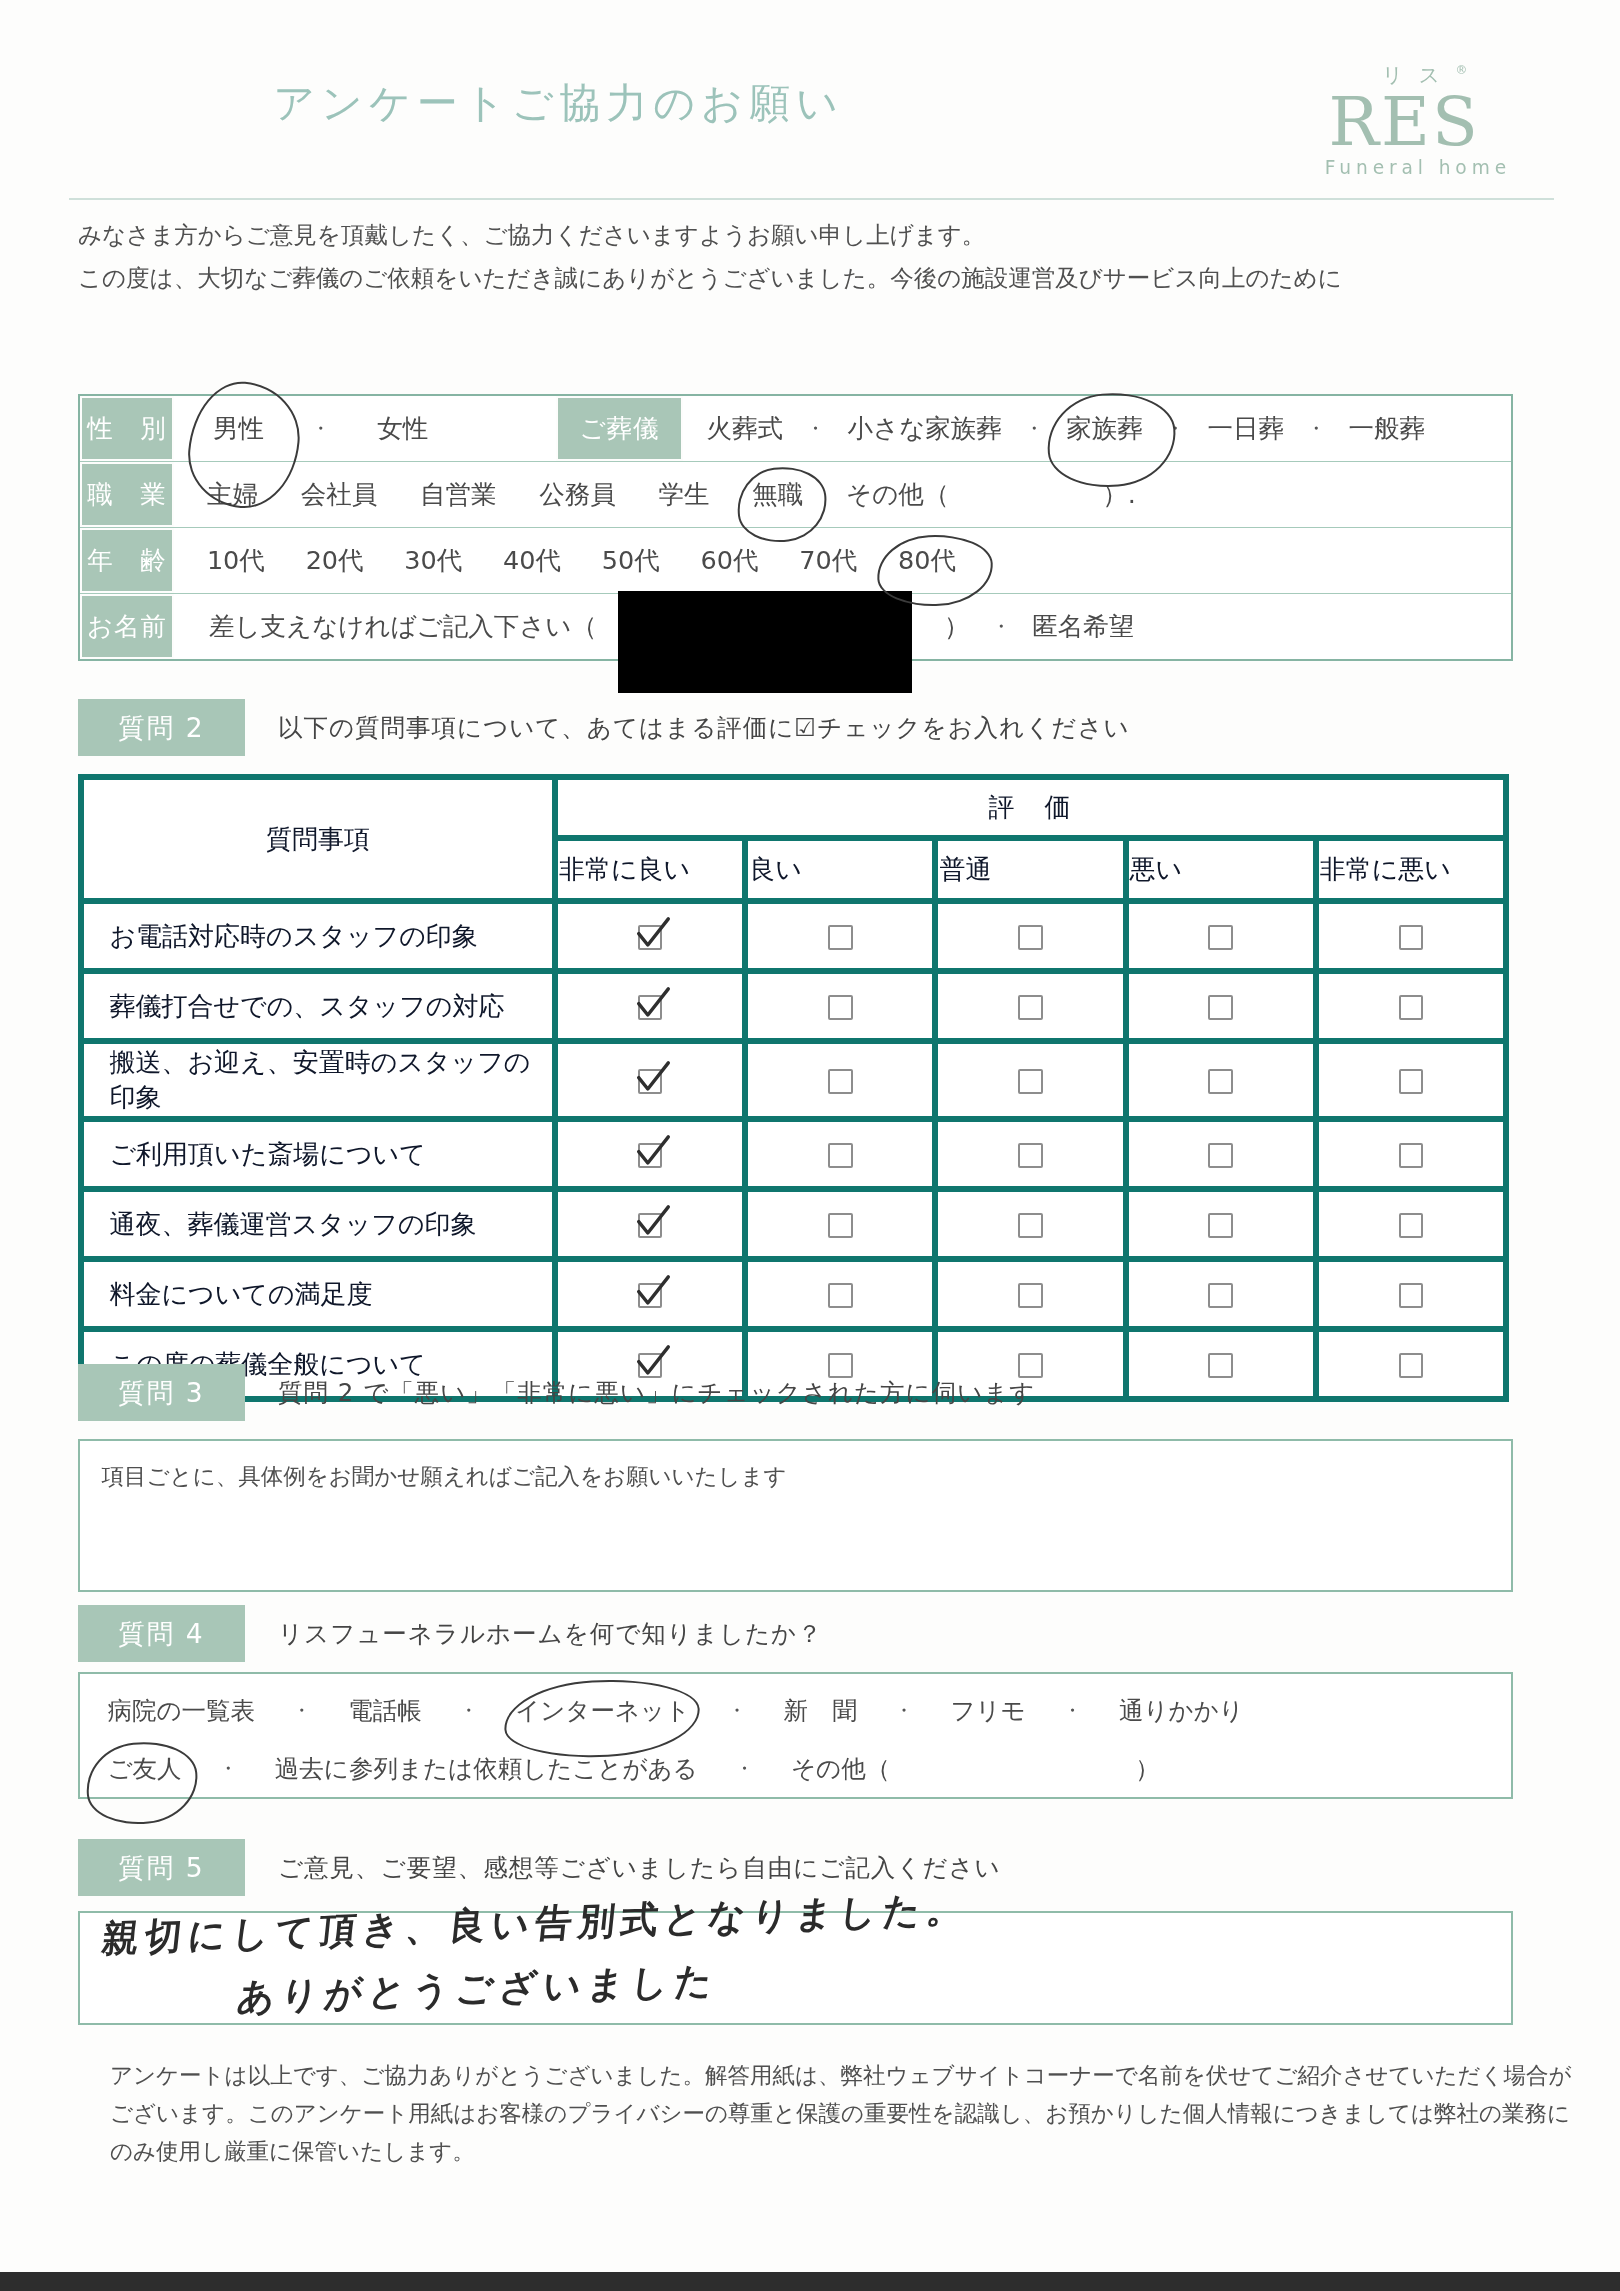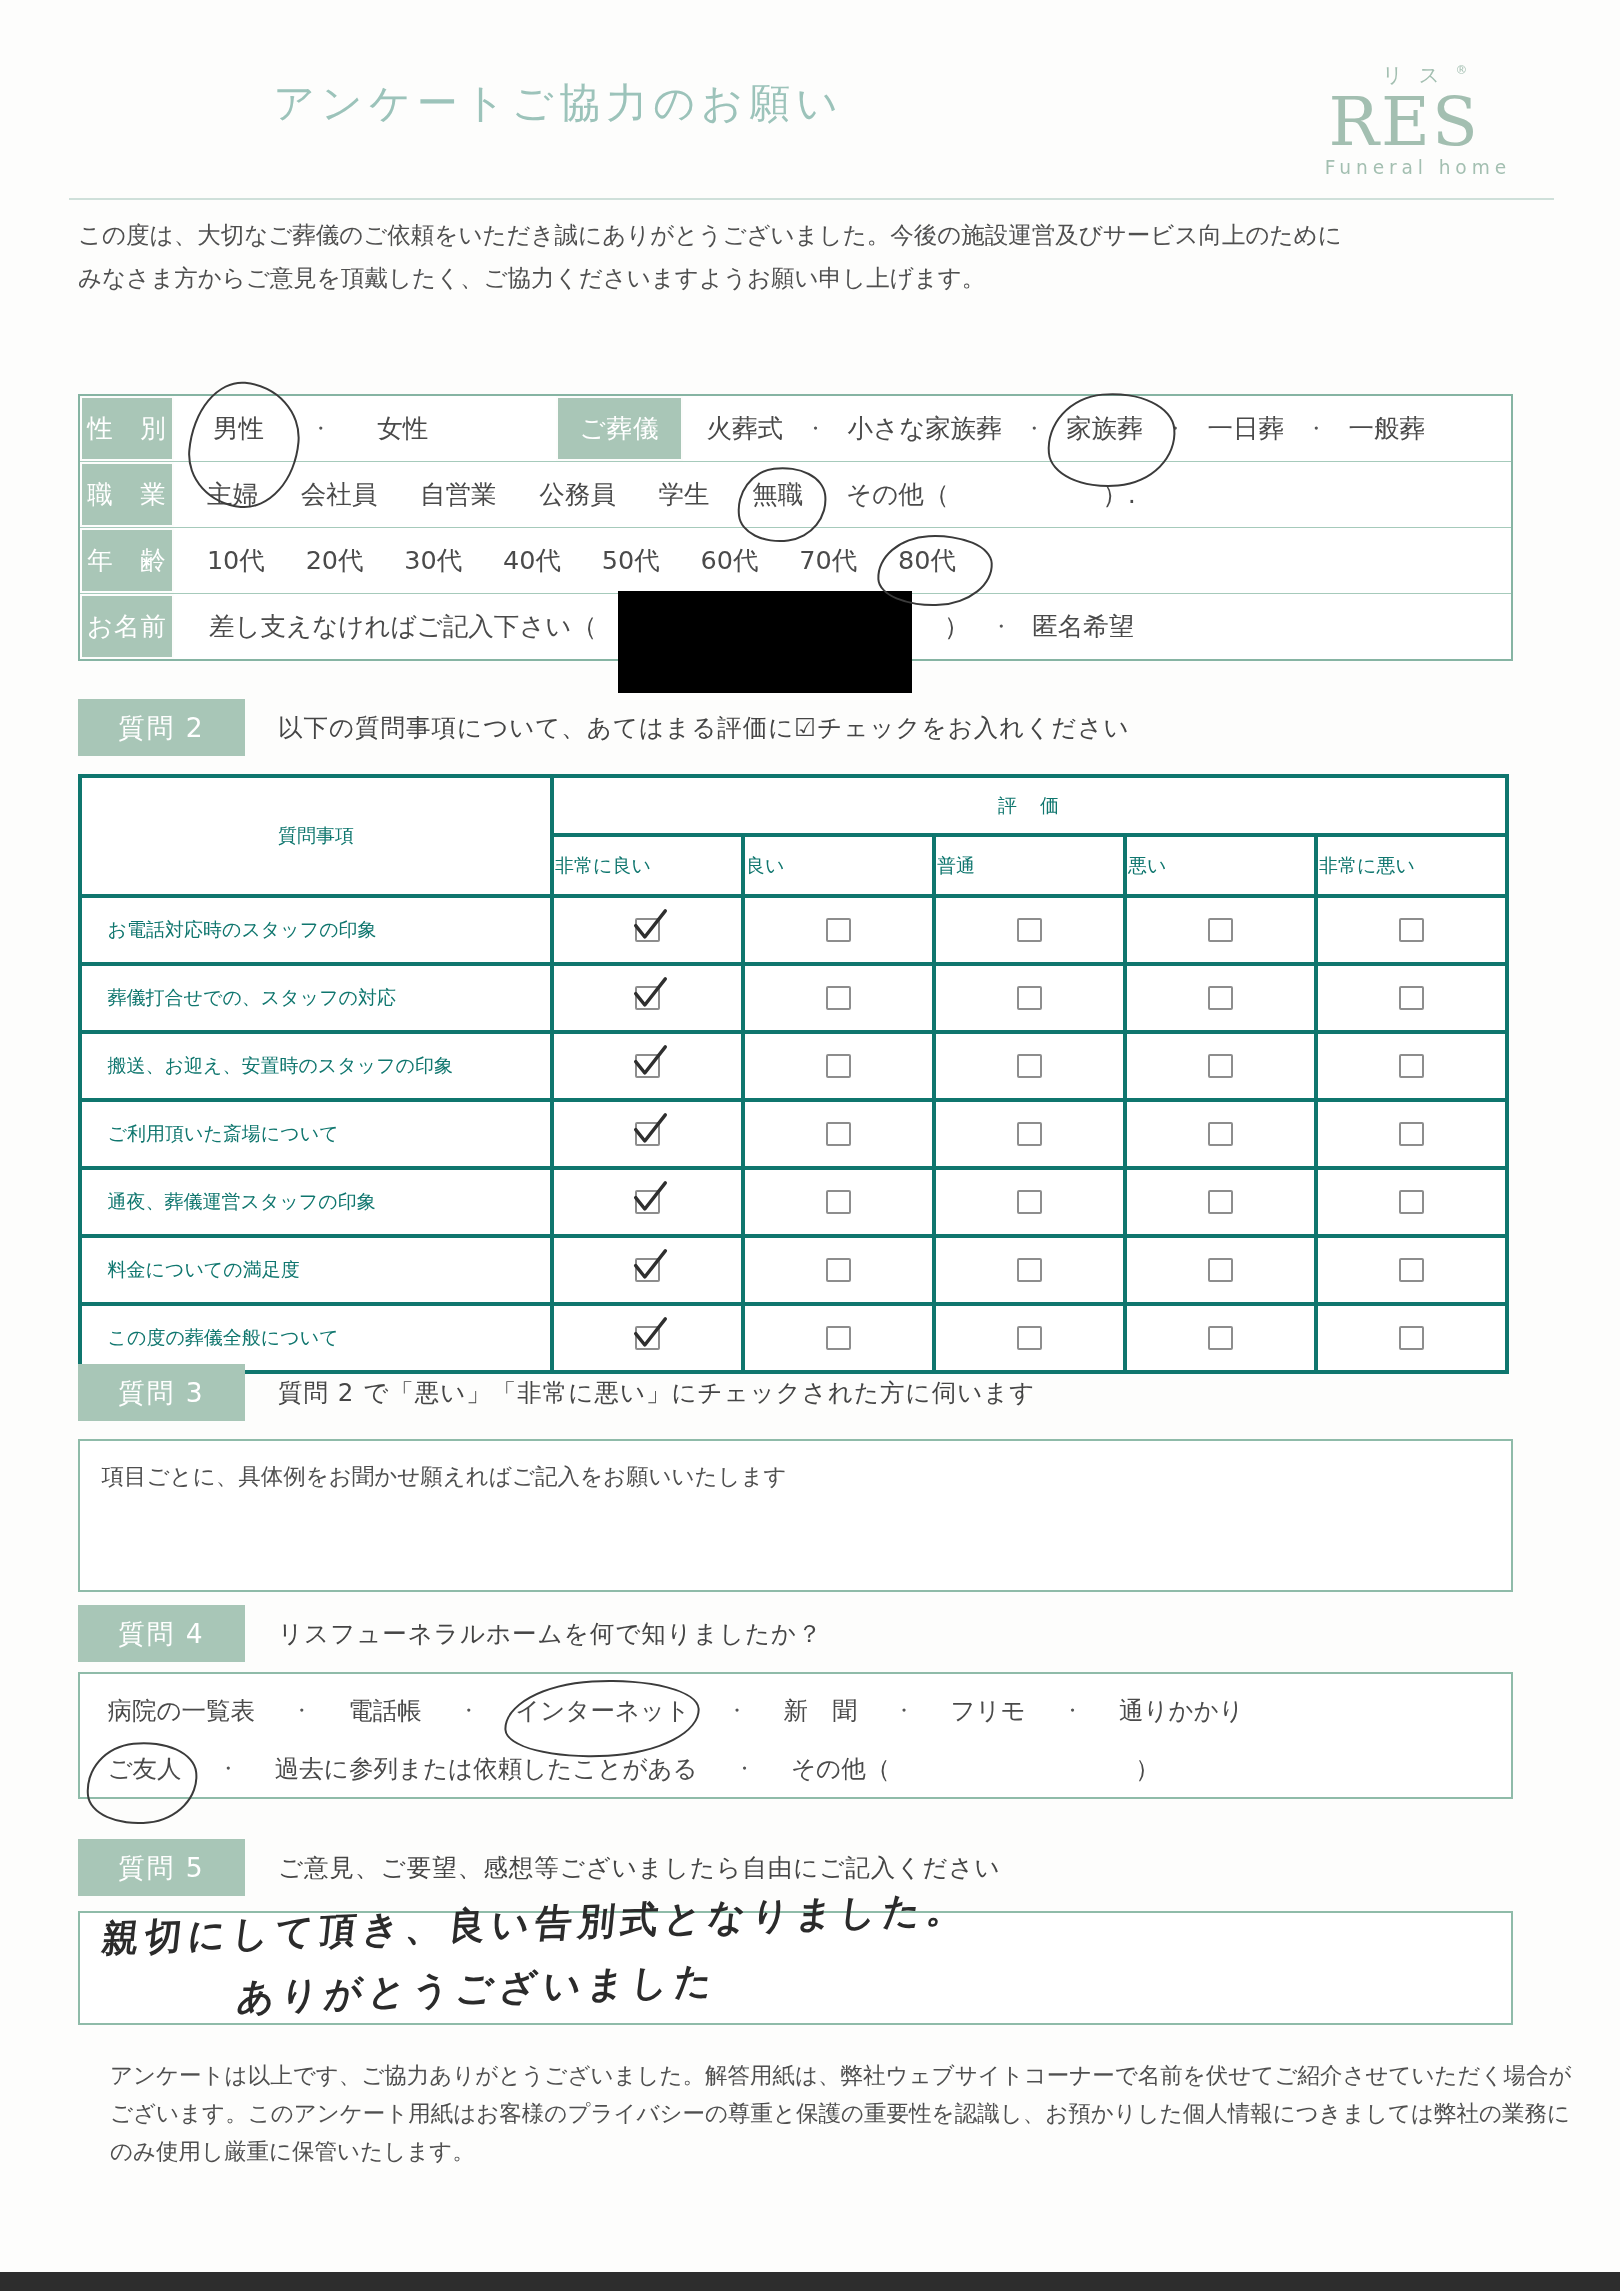--- a/index.html
+++ b/index.html
@@ -38,21 +38,21 @@
   .name-cell{padding-left:35px;gap:21.6px;}
   .dot{font-size:19.6px;color:#555;}
   .opt{position:relative;display:inline-block;padding:0 3.9px;white-space:nowrap;}
   .circle{position:absolute;border:2.9px solid #3b3b3b;
           border-radius:46% 54% 48% 52% / 58% 44% 56% 42%;pointer-events:none;z-index:3;}
   .redact-wrap{position:relative;display:inline-block;width:304px;height:59px;}
   .redact{position:absolute;left:0;top:-5.9px;width:294px;height:102px;background:#000;z-index:2;}
   
   .t2{position:absolute;top:774px;left:78px;width:1431px;border-collapse:collapse;background:#fff;
       table-layout:fixed;}
-  .t2 td{border:4px solid #0f766e;font-size:19px;color:#0f766e;}
+  .t2 td{border:6px solid #0f766e;font-size:26px;color:#0f172a;}
   .t2{border:2px solid #74a893;}
   .t2-item{width:466px;text-align:center;font-size:25.5px;}
   .t2-eval{height:53px;text-align:center;font-size:25.5px;letter-spacing:2px;}
   .t2-colname{height:55px;text-align:left;font-size:23.5px;}
   .t2-label{height:62px;padding-left:25.5px;}
   .t2-cell{text-align:center;}
   .cb{position:relative;display:inline-block;width:20.6px;height:20.6px;border:2px solid #8d8d8d;
       border-radius:2px;vertical-align:middle;}
   .check{position:absolute;left:-6.9px;top:-12.7px;width:41px;height:35px;}
   .check path{stroke:#2f2f2f;stroke-width:3;fill:none;stroke-linecap:round;stroke-linejoin:round;}
@@ -81,22 +81,22 @@
 
   <div class="logo">
     <div class="logo-kana"><span>リス</span><span class="reg">®</span></div>
     <div class="logo-res">RES</div>
     <div class="logo-sub">Funeral home</div>
   </div>
 
   <div class="rule"></div>
 
   <div class="intro">
+    <div>みなさま方からご意見を頂戴したく、ご協力くださいますようお願い申し上げます。</div>
     <div>この度は、大切なご葬儀のご依頼をいただき誠にありがとうございました。今後の施設運営及びサービス向上のために</div>
-    <div>みなさま方からご意見を頂戴したく、ご協力くださいますようお願い申し上げます。</div>
   </div>
 
 
   <div class="t1">
     <div class="t1-row r1">
       <div class="green">性　別</div>
       <div class="cell gender-cell">
         <span class="opt"><i class="circle" style="left:-19.6px;top:-29px;width:106px;height:122px;transform:rotate(5deg);"></i><span>男性</span></span>
         <span class="dot">・</span>
         <span class="opt"><span>女性</span></span>

